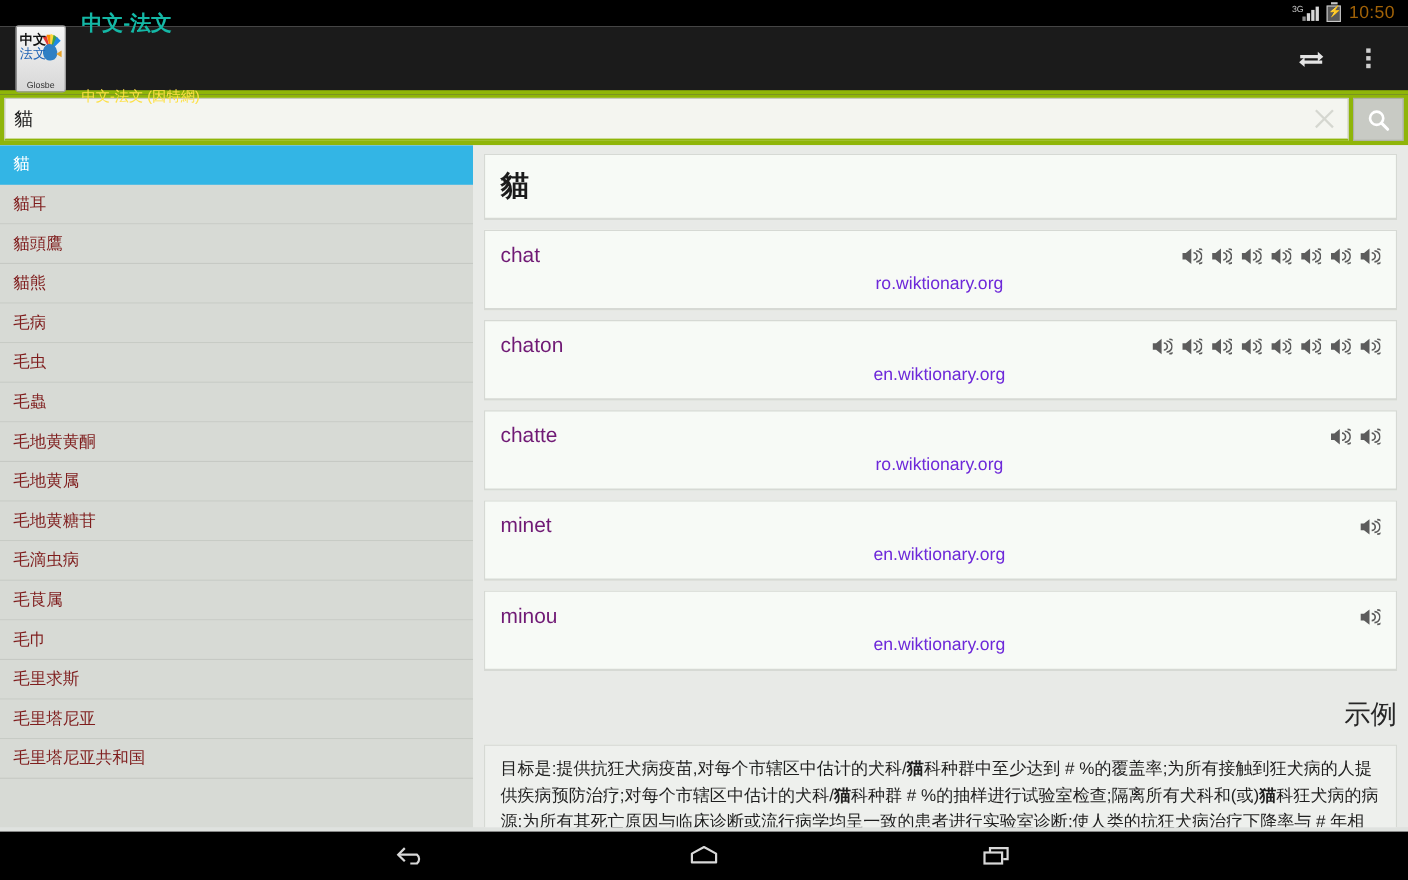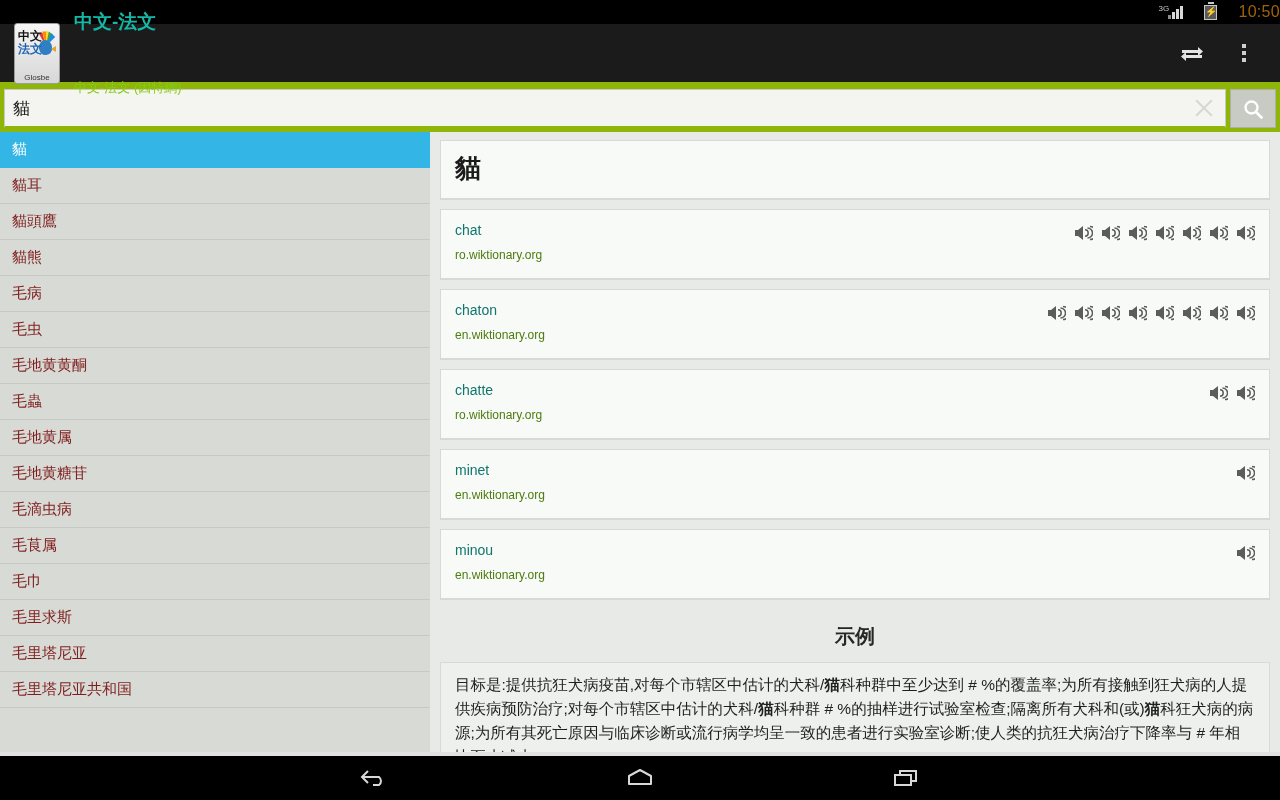--- a/index.html
+++ b/index.html
@@ -4,21 +4,21 @@
 <style>
   * { margin:0; padding:0; box-sizing:border-box; }
   html,body{ width:1280px; height:800px; overflow:hidden; background:#000; }
   body{ font-family:"Liberation Sans", sans-serif; }
 
   #screen{ position:relative; width:1280px; height:800px; background:#dfe2df; }
 
   
   .statusbar{
     height:24px; background:#000; display:flex; align-items:center;
-    justify-content:flex-end; padding-right:0; gap:21px;
+    justify-content:flex-end; padding-right:12px; gap:7px;
   }
   .sb-net{ display:flex; align-items:flex-end; gap:1px; position:relative; }
   .sb-net .g{ color:#c9c9c9; font-size:8px; line-height:8px; position:absolute; top:-1px; left:-10px; }
   .sb-net .bar{ width:3px; background:#8d8d8d; }
   .sb-net .bar.on{ background:#d8d8d8; }
   .sb-bat{
     width:13px; height:15px; border:1.5px solid #c7c7c7; position:relative;
     background:#5a5a5a;
   }
   .sb-bat:before{
@@ -30,30 +30,30 @@
   
   .actionbar{
     height:62px; background:#1b1b1b; display:flex; align-items:center;
     padding:0 10px 0 14px; border-bottom:4px solid #8fb509; position:relative;
   }
   .app-icon{
     width:46px; height:61px; border-radius:3px; flex:0 0 auto; position:relative;
     background:linear-gradient(#f6f6f6,#d7d7d7); border:1px solid #9d9d9d; overflow:hidden;
   }
   .app-icon .cn1{ position:absolute; left:3px; top:4px; font-size:12px; color:#111; font-weight:bold; }
-  .app-icon .cn2{ position:absolute; left:3px; top:17px; font-size:12px; color:#1f63b5; font-weight:bold; }
+  .app-icon .cn2{ position:absolute; left:3px; top:17px; font-size:12px; color:#1f63b5; font-weight:normal; }
   .app-icon .brand{ position:absolute; left:0; right:0; bottom:1px; text-align:center; font-size:8px; color:#333; }
   .app-icon .feather{ position:absolute; right:2px; top:2px; width:22px; height:22px; }
   .app-icon .body{ position:absolute; right:7px; top:16px; width:13px; height:15px;
                    background:#2f7fc4; border-radius:50% 50% 45% 45%; transform:rotate(-8deg); }
   .app-icon .beak{ position:absolute; right:3px; top:22px; width:0;height:0;
                    border-top:3px solid transparent;border-bottom:3px solid transparent;border-right:5px solid #e8a32a;}
   .ab-titles{ margin-left:14px; display:flex; flex-direction:column; justify-content:center; }
   .ab-title{ color:#14b8a6; font-size:19px; font-weight:bold; line-height:22px; }
-  .ab-sub{ color:#84cc16; font-size:13px; line-height:17px;margin-top:46px; }
+  .ab-sub{ color:#fde047; font-size:13px; line-height:17px;margin-top:46px; }
   .ab-spacer{ flex:1 1 auto; }
   .ab-btn{ width:52px; height:52px; display:flex; align-items:center; justify-content:center; cursor:pointer; }
   .swap-ic{ width:30px; height:24px; position:relative; }
   .dots{ display:flex; flex-direction:column; gap:3px; align-items:center; }
   .dots i{ width:4px; height:4px; background:#cfcfcf; display:block; }
 
   
   .searchwrap{
     height:46px; background:#8fb509; padding:3px 4px 4px 4px; display:flex; align-items:stretch;
   }
@@ -95,26 +95,26 @@
 
   
   .main{ flex:1 1 auto; background:#e8eae7; padding:8px 10px 0 10px; overflow:hidden; }
   .card{
     background:#f7faf6; border:1px solid #d6d9d4; border-bottom-width:2px; margin-bottom:9px;
     position:relative;
   }
   .headword{ font-size:26px; font-weight:bold; color:#1b1b1b; padding:10px 14px 12px 14px; }
   .trans{ padding:12px 14px 6px 14px; min-height:68px; }
   .trans-row{ display:flex; align-items:flex-start; }
-  .trans-term{ font-size:14px; color:#0f766e; flex:0 0 auto; }
+  .trans-term{ font-size:19px; color:#701a75; flex:0 0 auto; }
   .spk-wrap{ flex:1 1 auto; display:flex; justify-content:flex-end; align-items:center; gap:7px; padding-top:2px; }
   .spk{ width:20px; height:18px; cursor:pointer; }
-  .src{ text-align:left; font-size:12px; color:#4d7c0f; padding:6px 2px 6px 0; }
-
-  .ex-title{ text-align:center; font-size:20px; font-weight:bold; color:#262626; padding:14px 0 12px 0; }
+  .src{ text-align:center; font-size:16px; color:#6d28d9; padding:6px 2px 6px 0; }
+
+  .ex-title{ text-align:right; font-size:24px; font-weight:normal; color:#262626; padding:14px 0 12px 0; }
   .ex-card{
     background:#eef0ed; border:1px solid #d6d9d4; padding:10px 14px 12px 14px; margin-bottom:9px;
   }
   .ex-zh{ font-size:15.5px; line-height:24px; color:#1f1f1f; }
   .ex-zh b{ font-weight:bold; }
 
   
   .navbar{
     position:absolute; left:0; bottom:0; width:1280px; height:44px; background:#000;
     display:flex; align-items:center; justify-content:center; gap:210px;
@@ -203,24 +203,24 @@
         <div class="sb-item">
           <span>貓熊</span>
         </div>
         <div class="sb-item">
           <span>毛病</span>
         </div>
         <div class="sb-item">
           <span>毛虫</span>
         </div>
         <div class="sb-item">
+          <span>毛蟲</span>
+        </div>
+        <div class="sb-item">
           <span>毛地黄黄酮</span>
-        </div>
-        <div class="sb-item">
-          <span>毛蟲</span>
         </div>
         <div class="sb-item">
           <span>毛地黄属</span>
         </div>
         <div class="sb-item">
           <span>毛地黄糖苷</span>
         </div>
         <div class="sb-item">
           <span>毛滴虫病</span>
         </div>

